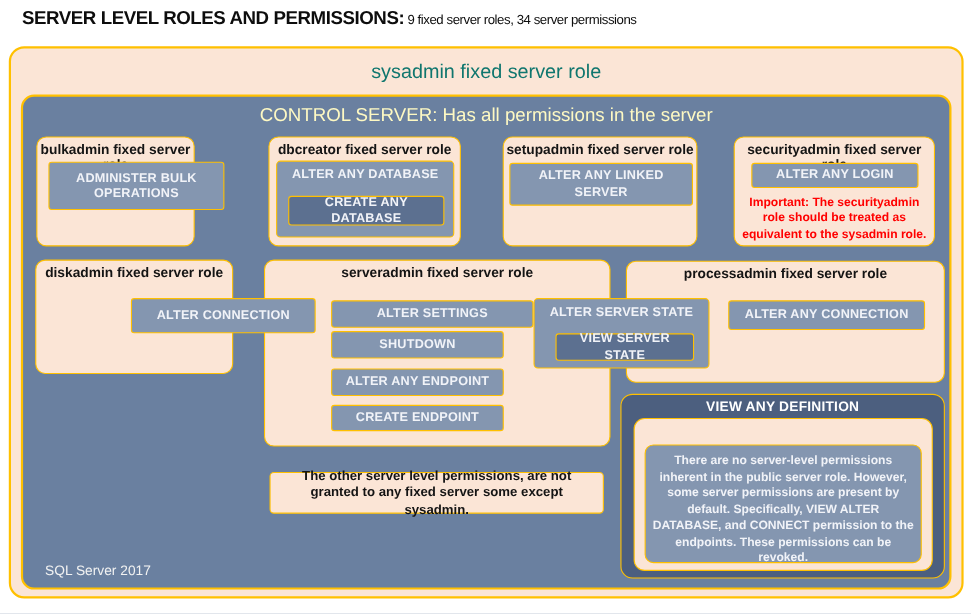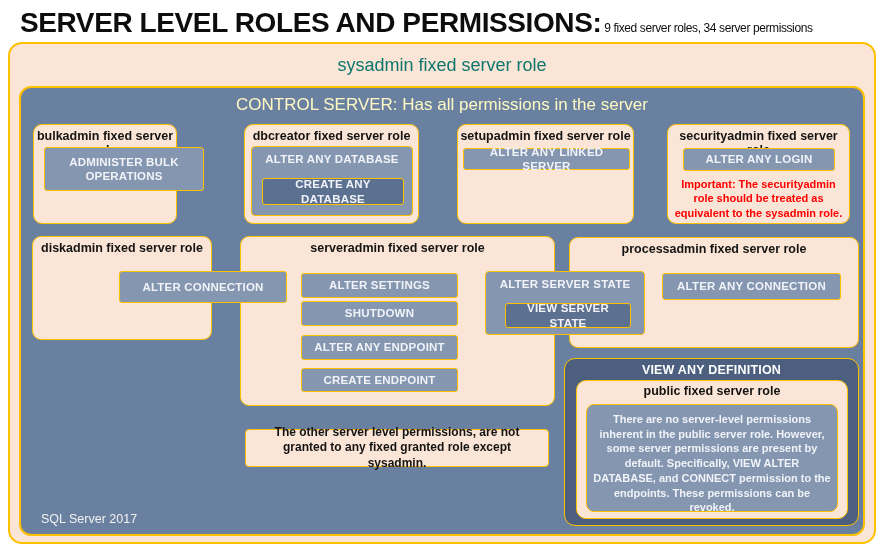--- a/index.html
+++ b/index.html
@@ -5,21 +5,21 @@
   :root{
     --gold:#FFC000; --peach:#FBE5D6; --slate-bg:#6A80A0;
     --perm:#8496B0; --perm-dark:#5C7090; --vad:#4C5F7F;
     --ink:#121212; --warn:#FF0000;
   }
   *{box-sizing:border-box;margin:0;padding:0;}
   body{width:883px;height:558px;background:#ffffff;font-family:"Liberation Sans",sans-serif;position:relative;overflow:hidden;}
   .stage{position:absolute;inset:0;}
 
   .page-title{position:absolute;left:20px;top:7px;color:#0d0d0d;letter-spacing:-0.4px;white-space:nowrap;}
-  .page-title .tb{font-size:28px;font-weight:bold;margin-top:38px;}
+  .page-title .tb{font-size:17px;font-weight:bold;margin-top:38px;}
   .page-title .tn{font-size:12px;font-weight:normal;margin-top:48px;}
 
   .outer{position:absolute;left:8px;top:42px;width:868px;height:502px;background:var(--peach);border:2px solid var(--gold);border-radius:14px;}
   .sysadmin-title{position:absolute;left:0;right:0;top:11px;text-align:center;font-size:18px;color:#0f766e;}
 
   .control{position:absolute;left:9px;top:42px;width:846px;height:450px;background:var(--slate-bg);border:2px solid var(--gold);border-radius:12px;}
   .control-title{position:absolute;left:0;right:0;top:7px;text-align:center;font-size:17px;color:#fef9c3;}
 
   .role{position:absolute;background:var(--peach);border:1.5px solid var(--gold);border-radius:9px;z-index:1;}
   .role-title{position:absolute;left:0;right:0;top:4px;text-align:center;font-size:12.5px;font-weight:bold;color:#141414;}
@@ -65,59 +65,58 @@
       <div class="role" style="left:223px;top:36px;width:175px;height:100px;">
         <div class="role-title">dbcreator fixed server role</div>
         <div class="perm-group" style="left:6px;top:21px;width:162px;height:70px;">
           <div class="group-label" style="top:6px;">ALTER ANY DATABASE</div>
           <div class="perm dark" style="left:10px;top:31px;width:142px;height:27px;">CREATE  ANY DATABASE</div>
         </div>
       </div>
 
       <div class="role" style="left:436px;top:36px;width:177px;height:100px;">
         <div class="role-title">setupadmin fixed server role</div>
-        <div class="perm" style="left:5px;top:23px;width:167px;height:22px;">ALTER ANY LINKED SERVER</div>
+        <div class="perm" style="left:5px;top:23px;width:167px;height:39px;">ALTER ANY LINKED SERVER</div>
       </div>
 
       <div class="role" style="left:646px;top:36px;width:183px;height:100px;">
         <div class="role-title">securityadmin  fixed server role</div>
         <div class="perm" style="left:15px;top:23px;width:152px;height:23px;">ALTER ANY LOGIN</div>
         <div class="warning" style="top:52px;">Important:  The securityadmin role should  be treated  as equivalent to the  sysadmin role.</div>
       </div>
 
       <div class="role" style="left:11px;top:148px;width:180px;height:104px;">
         <div class="role-title">diskadmin  fixed server role</div>
       </div>
 
       <div class="role" style="left:219px;top:148px;width:315px;height:170px;">
         <div class="role-title">serveradmin fixed server role</div>
-        <div class="perm" style="left:60px;top:36px;width:157px;height:25px;">ALTER SETTINGS</div>
+        <div class="perm" style="left:60px;top:36px;width:184px;height:25px;">ALTER SETTINGS</div>
         <div class="perm" style="left:60px;top:64px;width:157px;height:25px;">SHUTDOWN</div>
         <div class="perm" style="left:60px;top:98px;width:157px;height:25px;">ALTER ANY ENDPOINT</div>
         <div class="perm" style="left:60px;top:131px;width:157px;height:24px;">CREATE ENDPOINT</div>
       </div>
 
       <div class="role" style="left:548px;top:149px;width:290px;height:111px;">
         <div class="role-title">processadmin  fixed server role</div>
         <div class="perm" style="left:92px;top:35px;width:179px;height:27px;">ALTER ANY CONNECTION</div>
       </div>
 
       <div class="perm straddle" style="left:98px;top:183px;width:168px;height:32px;">ALTER CONNECTION</div>
 
       <div class="perm-group straddle" style="left:464px;top:183px;width:160px;height:64px;">
         <div class="group-label" style="top:6px;">ALTER SERVER STATE</div>
         <div class="perm dark" style="left:19px;top:31px;width:126px;height:25px;">VIEW SERVER STATE</div>
       </div>
 
-      <div class="note" style="left:224px;top:341px;width:304px;height:38px;">The other server level permissions, are not granted to any fixed granted role except sysadmin.</div>
+      <div class="note" style="left:224px;top:341px;width:304px;height:38px;">The other server level permissions, are not granted to any fixed server some except sysadmin.</div>
 
       <div class="vad" style="left:543px;top:270px;width:295px;height:168px;padding-left:36px;">
         <div class="vad-title">VIEW ANY DEFINITION</div>
         <div class="public-box">
-          <div class="public-title">public fixed server role</div>
           <div class="public-body">There are no server-level permissions inherent in the public server role. However, some server permissions are present by default. Specifically, VIEW ALTER DATABASE, and CONNECT permission to the endpoints. These permissions can be revoked.</div>
         </div>
       </div>
 
       <div class="footer">SQL Server 2017</div>
     </div>
   </div>
 </div>
 
 </body></html>

